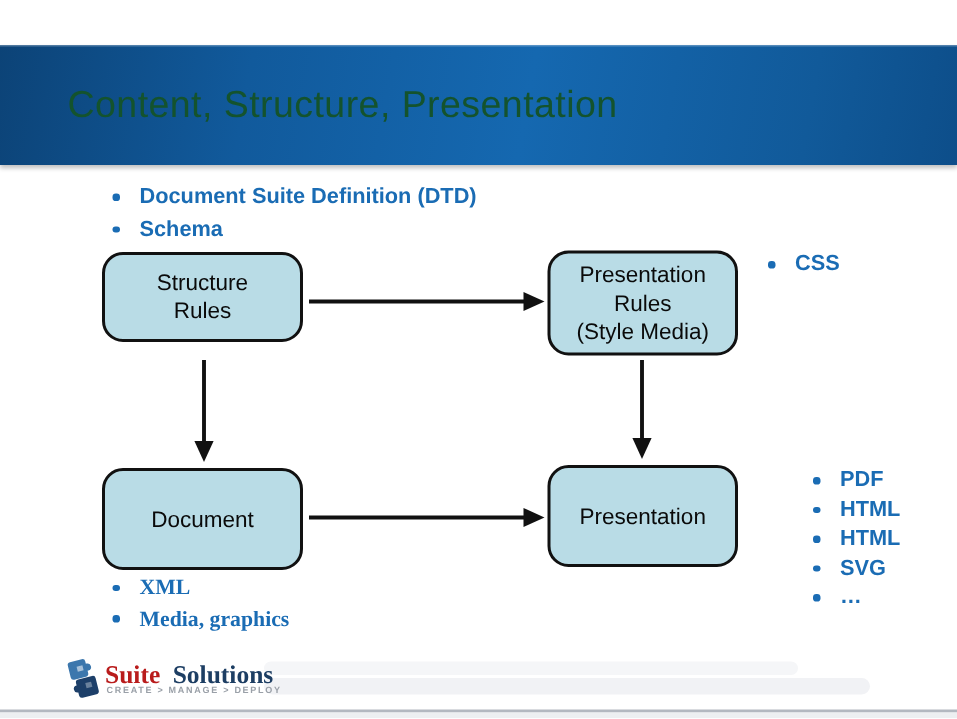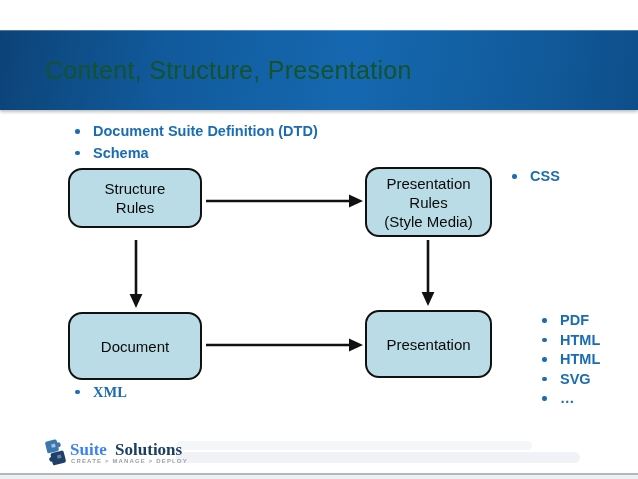--- a/index.html
+++ b/index.html
@@ -42,21 +42,21 @@
   .arrows{position:absolute;left:0;top:0;width:638px;height:479px;pointer-events:none;}
   
   .footer-rule{position:absolute;left:0;top:473px;width:638px;height:2px;background:#b3b8c0;}
   .footer-below{position:absolute;left:0;top:475px;width:638px;height:4px;background:#edeff1;}
   .deco-pill1{position:absolute;left:176px;top:441px;width:356px;height:9px;border-radius:5px;background:#f5f6f8;}
   .deco-pill2{position:absolute;left:176px;top:452px;width:404px;height:11px;border-radius:6px;background:#f1f2f5;}
   .logo{position:absolute;left:44px;top:437px;width:180px;height:32px;}
   .logo-icon{position:absolute;left:0;top:0;}
   .logo-text{position:absolute;left:26px;top:3px;font-family:"Liberation Serif",serif;
     font-size:17px;font-weight:bold;white-space:nowrap;}
-  .logo-word1{color:#3b82f6;}
+  .logo-word1{color:#b91c1c;}
   .logo-word2{color:#1d3e63;margin-left:4px;}
   .logo-tagline{position:absolute;left:27px;top:21px;font-size:6px;font-weight:bold;
     letter-spacing:1.15px;color:#9aa0a8;white-space:nowrap;}
 </style>
 </head>
 <body>
 
 <div class="slide">
 
   <div class="header"></div>
@@ -108,20 +108,21 @@
   <ul class="bullets list-out">
     <li>PDF</li>
     <li>HTML</li>
     <li>HTML</li>
     <li>SVG</li>
     <li>…</li>
   </ul>
 
   <ul class="bullets list-xml">
     <li>XML</li>
+    <li>Media, graphics</li>
   </ul>
 
   <div class="deco-pill1"></div>
   <div class="deco-pill2"></div>
 
   <div class="logo">
     <svg class="logo-icon" width="25" height="31" viewBox="0 0 25 31">
       <g transform="rotate(-14 12 15)">
         <rect x="3.5" y="2.5" width="12" height="12" rx="2" fill="#3c77ad"></rect>
         <circle cx="16" cy="8.5" r="2.4" fill="#3c77ad"></circle>

